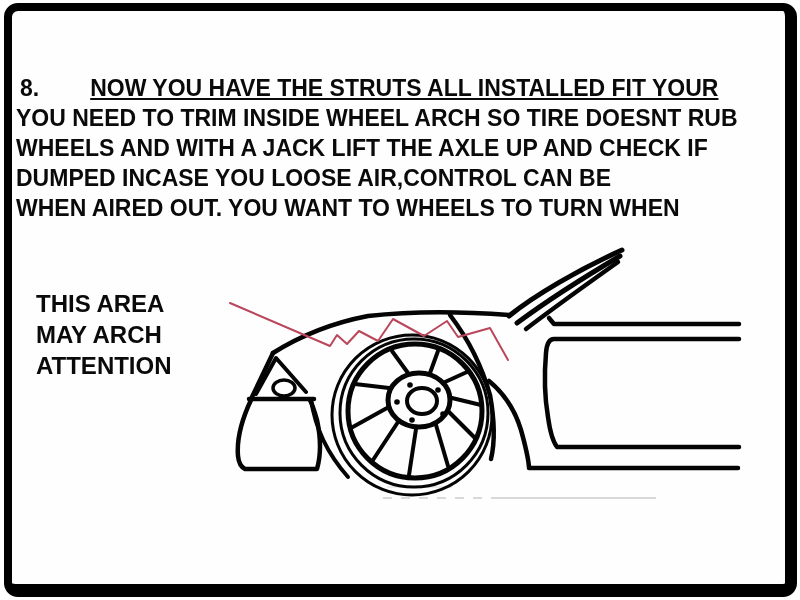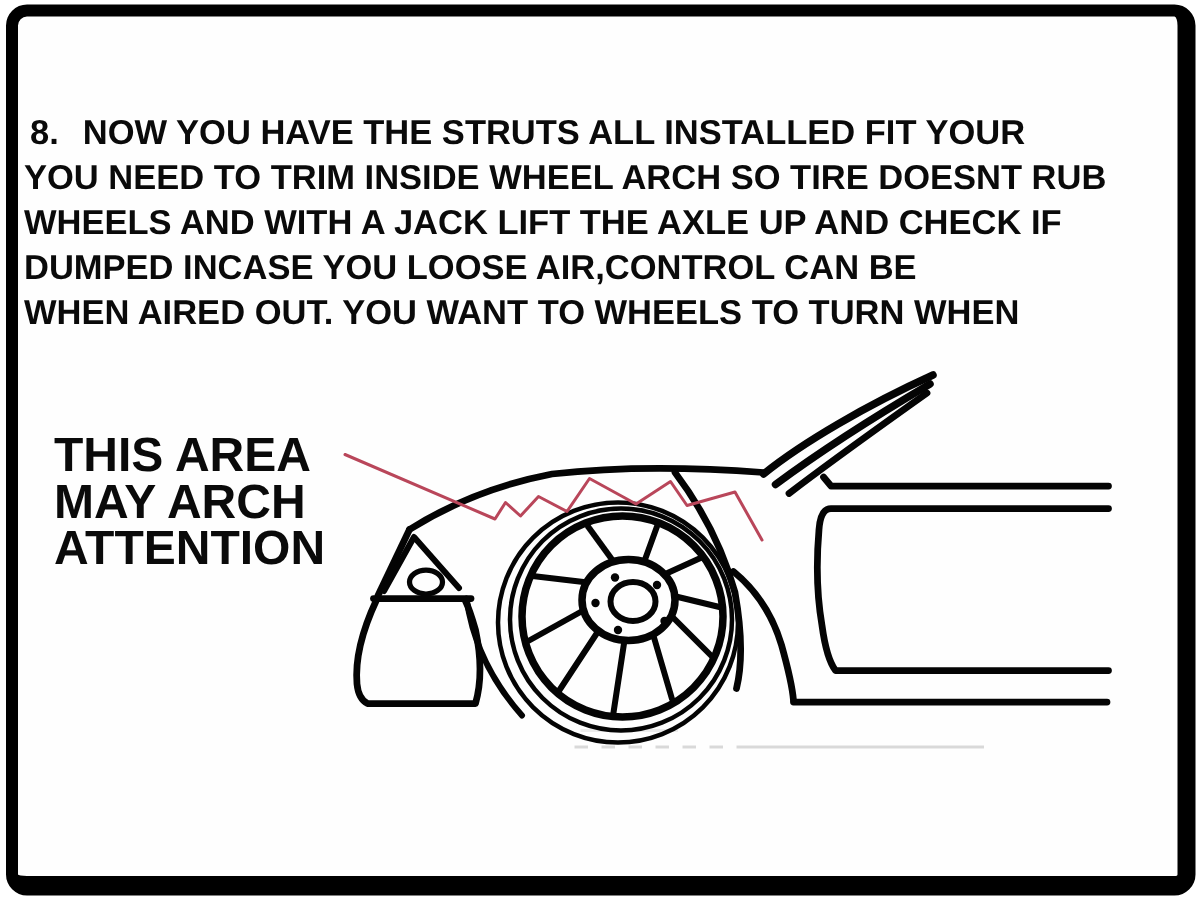--- a/index.html
+++ b/index.html
@@ -3,22 +3,22 @@
 <meta charset="utf-8">
 <style>
   html,body{margin:0;padding:0;background:#ffffff;}
   .page{position:relative;width:800px;height:600px;background:#ffffff;overflow:hidden;
         font-family:"Liberation Sans", sans-serif;}
   .frame{position:absolute;left:4px;top:3px;right:3px;bottom:3px;background:#fefefe;
          border:8px solid #000;border-right-width:12px;border-bottom-width:13px;border-radius:14px;}
   .instruction{position:absolute;left:16px;top:73px;width:760px;
                font-weight:bold;font-size:23px;line-height:30px;color:#0a0a0a;letter-spacing:0px;}
   .instruction .step{display:inline-block;margin-left:4px;}
-  .instruction .first-rest{display:inline-block;margin-left:16px;}
-  .callout{position:absolute;left:36px;top:288px;font-weight:bold;font-size:32px;
+  .instruction .first-rest{display:inline-block;margin-left:51px;text-decoration:underline;}
+  .callout{position:absolute;left:36px;top:288px;font-weight:bold;font-size:24px;
            line-height:31px;color:#0a0a0a;}
   .art{position:absolute;left:0;top:0;width:800px;height:600px;}
 </style>
 </head>
 <body>
 
 <div class="page">
   <div class="frame"></div>
 
   <div class="instruction">

